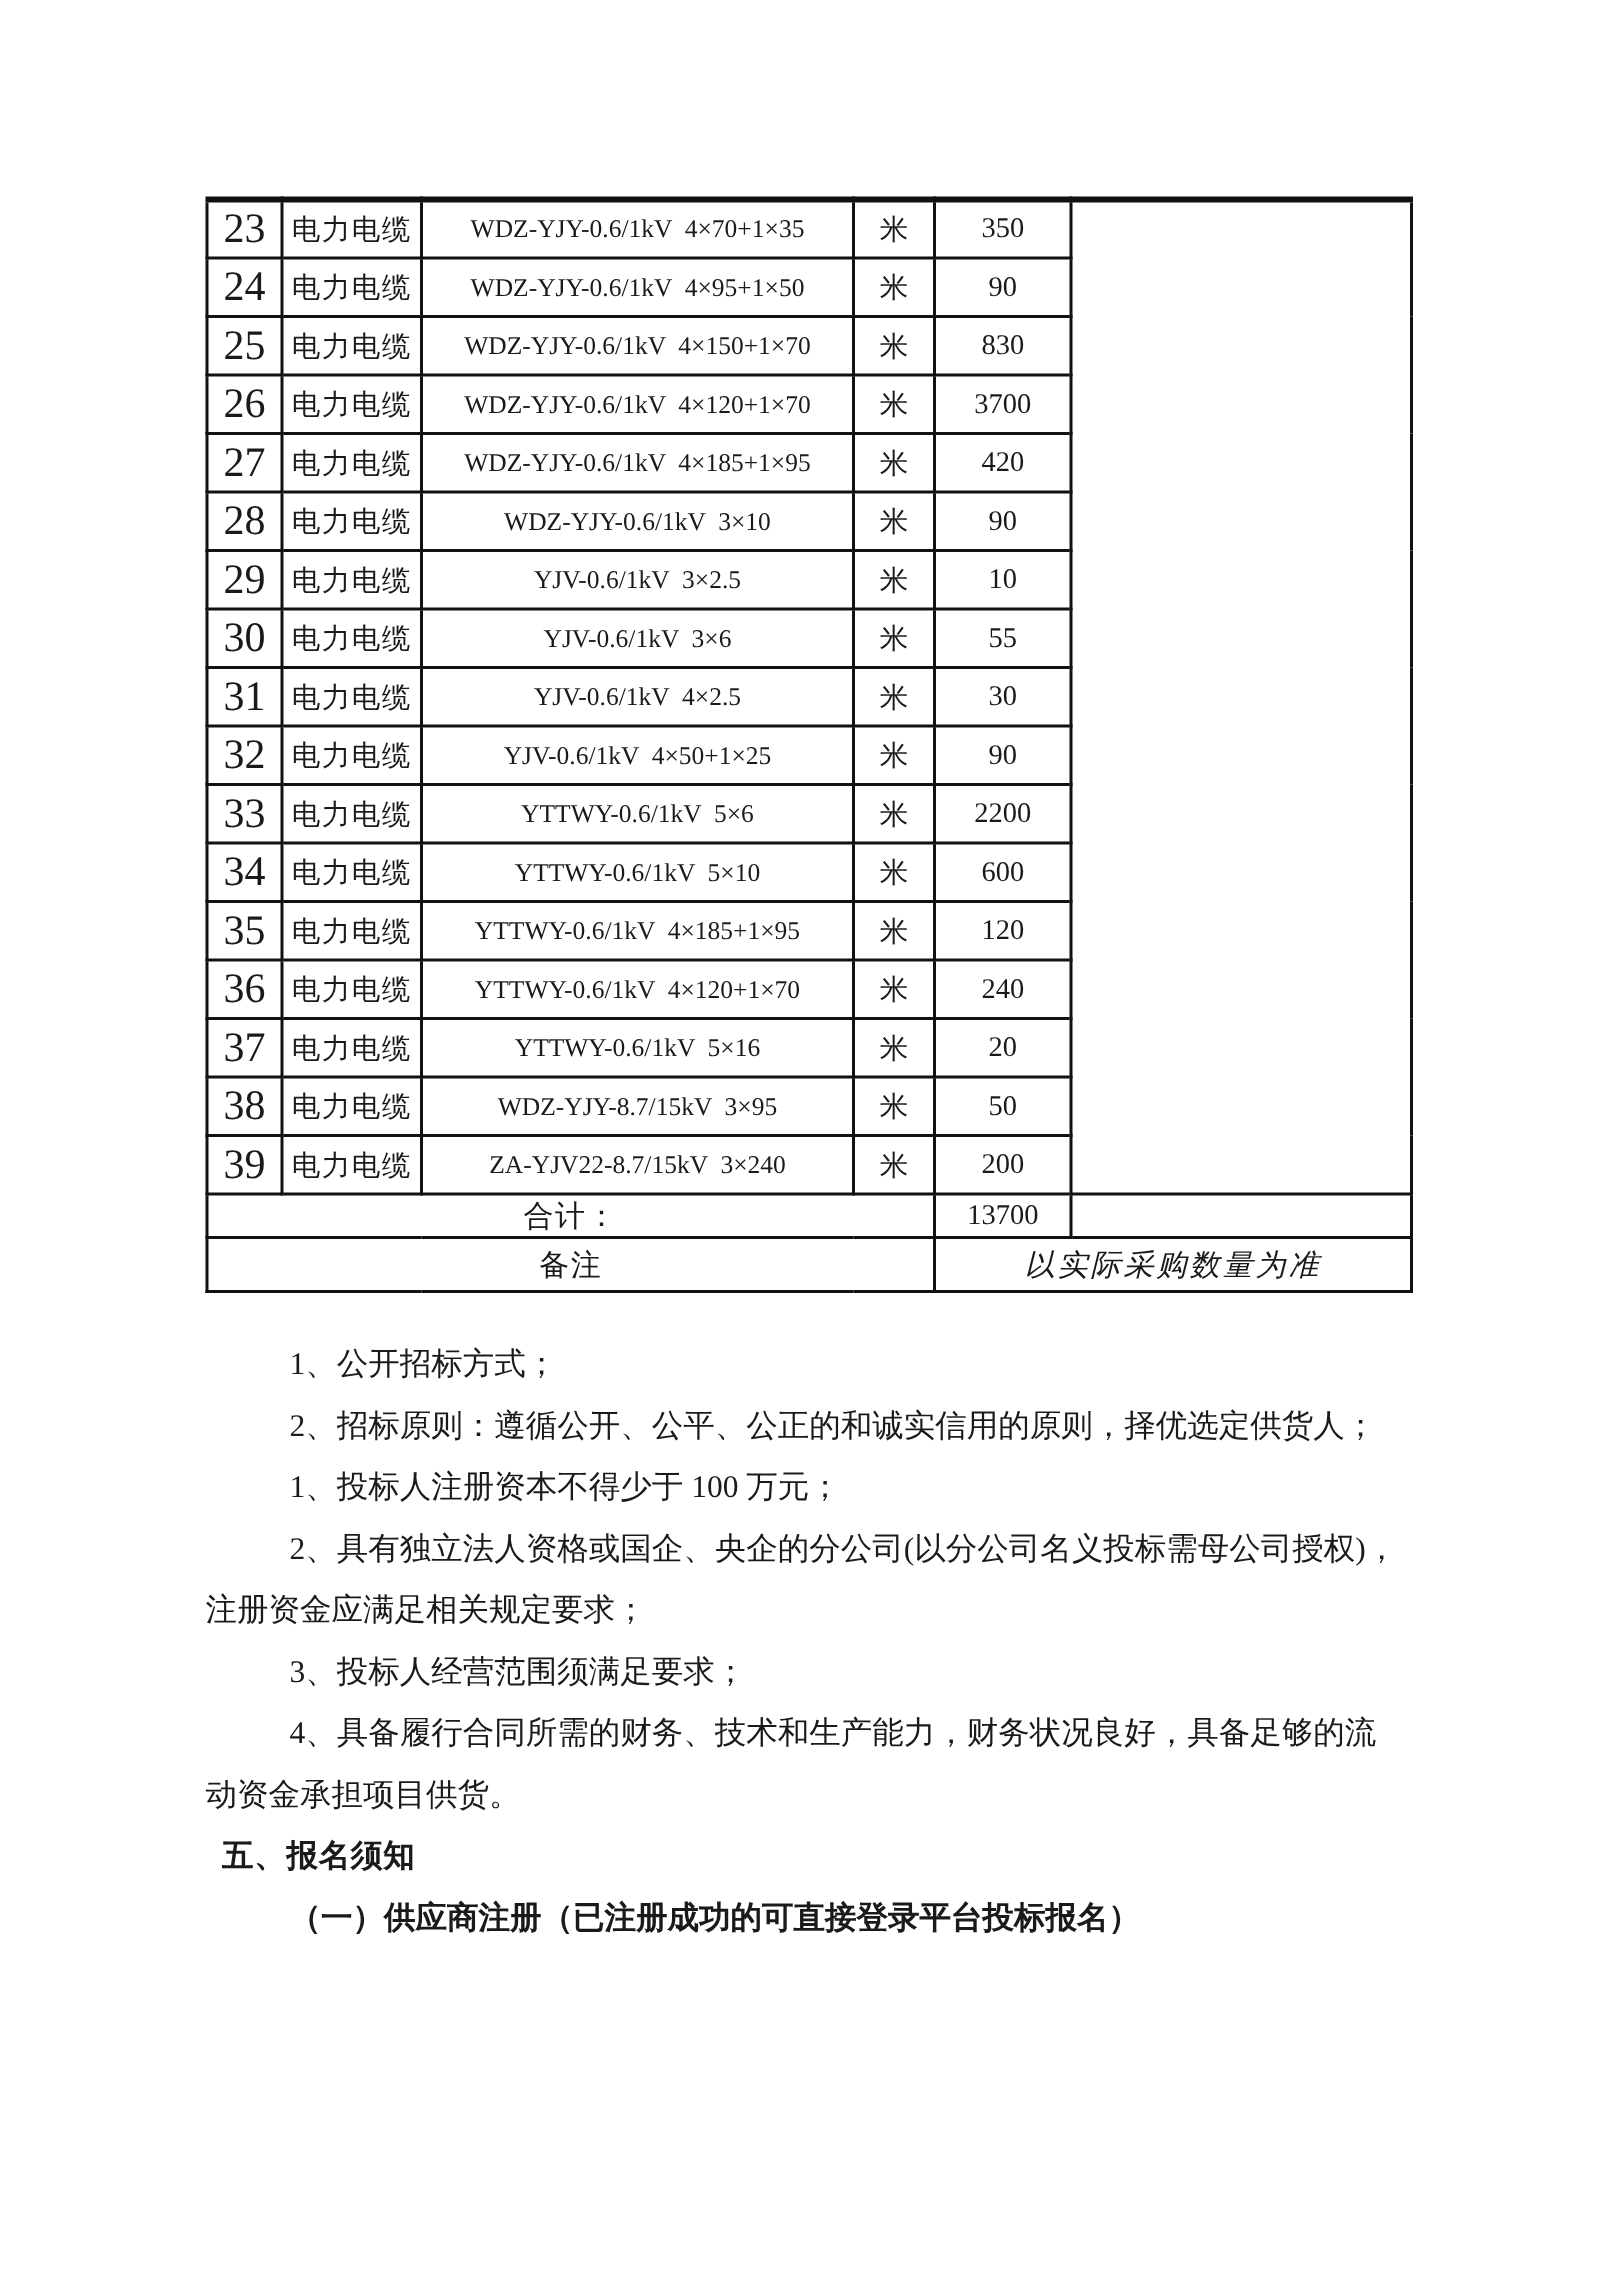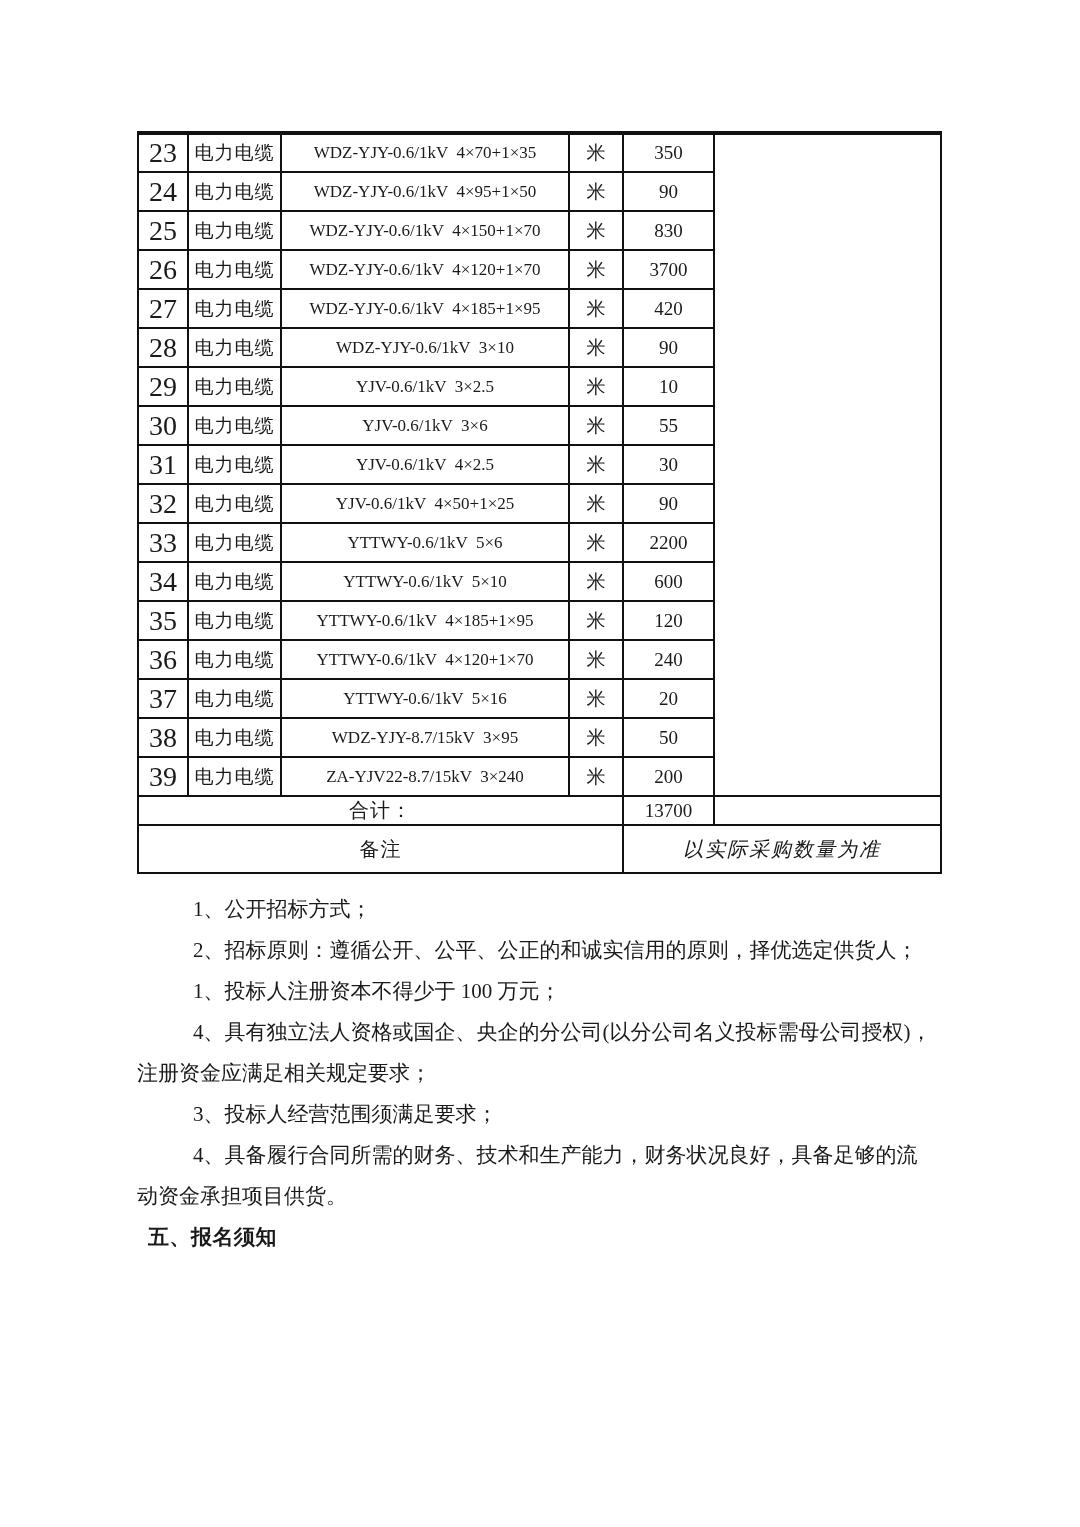--- a/index.html
+++ b/index.html
@@ -27,21 +27,21 @@
   table.cable-table { border: 2px solid #111; border-top: 4px solid #111; }
   table.cable-table td {
     border: 2px solid #111;
     padding: 0;
     text-align: center;
     vertical-align: middle;
     overflow: hidden;
   }
   table.cable-table tr.data-row { height: 39px; }
   table.cable-table tr.total-row { height: 24px; }
-  table.cable-table tr.note-row { height: 48px; }
+  table.cable-table tr.note-row { height: 36px; }
   td.c-no   { font-size: 28px; }
   td.c-name { font-size: 19px; letter-spacing: 1px; }
   td.c-spec { font-size: 17px; white-space: pre; }
   td.c-unit { font-size: 19px; }
   td.c-qty  { font-size: 19px; }
   td.c-empty { background: #ffffff; }
   td.c-total-label { font-size: 20px; letter-spacing: 1px; }
   td.c-total-value { font-size: 19px; }
   td.c-note-label  { font-size: 20px; letter-spacing: 1px; }
   td.c-note-value  { font-size: 20px; letter-spacing: 2px; font-style: italic; }
@@ -204,21 +204,22 @@
         <td class="c-note-label" colspan="4">备注</td>
         <td class="c-note-value" colspan="2">以实际采购数量为准</td>
       </tr>
     </tbody>
   </table>
 
   <div class="text-body">
     <p class="item">1、公开招标方式；</p>
     <p class="item">2、招标原则：遵循公开、公平、公正的和诚实信用的原则，择优选定供货人；</p>
     <p class="item">1、投标人注册资本不得少于 100 万元；</p>
-    <p class="item">4、具有独立法人资格或国企、央企的分公司(以分公司名义投标需母公司授权)，</p>
+    <p class="item">2、具有独立法人资格或国企、央企的分公司(以分公司名义投标需母公司授权)，</p>
     <p class="cont">注册资金应满足相关规定要求；</p>
     <p class="item">3、投标人经营范围须满足要求；</p>
     <p class="item">4、具备履行合同所需的财务、技术和生产能力，财务状况良好，具备足够的流</p>
     <p class="cont">动资金承担项目供货。</p>
     <p class="heading">五、报名须知</p>
+    <p class="sub-heading">（一）供应商注册（已注册成功的可直接登录平台投标报名）</p>
   </div>
 
 </div>
 
 </body></html>

